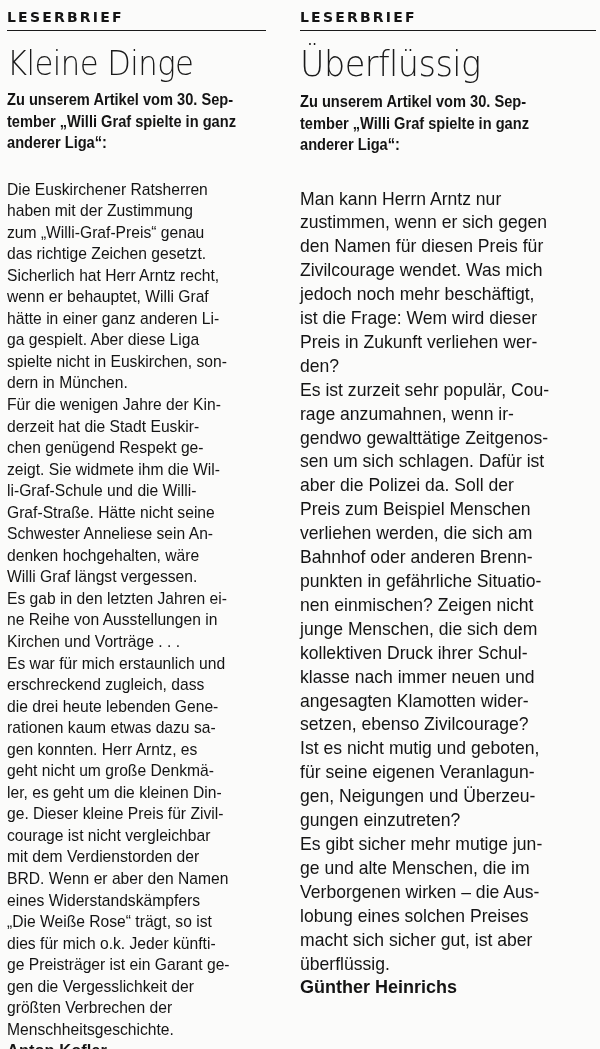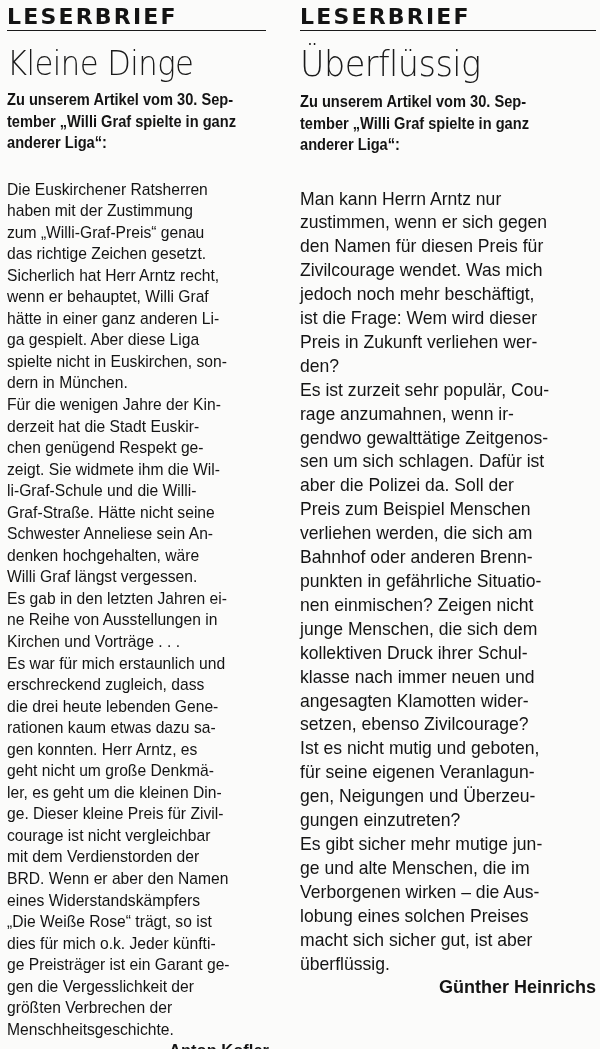--- a/index.html
+++ b/index.html
@@ -7,21 +7,21 @@
     width: 600px; height: 1049px; overflow: hidden;
     background: #fbfbfa; color: #141414;
     font-family: "Liberation Sans", "DejaVu Sans", sans-serif;
     position: relative;
   }
   .col { position: absolute; top: 0; }
   .col.left { left: 7px; width: 262px; }
   .col.right { left: 300px; width: 296px; }
   .kicker {
     font-family: "DejaVu Sans", sans-serif;
-    font-weight: bold; font-size: 22px; letter-spacing: 2.2px;
+    font-weight: bold; font-size: 14px; letter-spacing: 2.2px;
     line-height: 20px; padding-top: 7px; height: 23px;
     border-bottom: 1.5px solid #1a1a1a;
   }
   .col.left .kicker { width: 259px; }
   .col.right .kicker { width: 296px; }
   .headline {
     font-family: "DejaVu Sans", sans-serif;
     font-weight: 200; font-size: 33px; letter-spacing: -0.6px;
     line-height: 38px; margin-top: 14px; color: #1a1a1a;
     transform: scaleX(0.93); transform-origin: left;
@@ -38,21 +38,20 @@
     font-family: "Liberation Sans", sans-serif;
     font-size: 17px; line-height: 21.55px;
     white-space: pre-line; margin-top: 25px;
     transform: scaleX(0.92); transform-origin: left; width: 285px;
   }
   .col.right .body { font-size: 19px; line-height: 23.9px; margin-top: 31px; width: 320px; transform: scaleX(0.925); }
   .sig {
     font-family: "Liberation Sans", sans-serif;
     font-weight: bold; font-size: 16.5px; line-height: 21.5px;
     white-space: pre-line;
-    text-align: right;
   }
   .col.right .sig { font-size: 18px; line-height: 24px; }
 </style>
 </head>
 <body>
 
 <div class="col left">
   <div class="kicker">LESERBRIEF</div>
   <div class="headline">Kleine Dinge</div>
   <div class="intro">Zu unserem Artikel vom 30. Sep-

